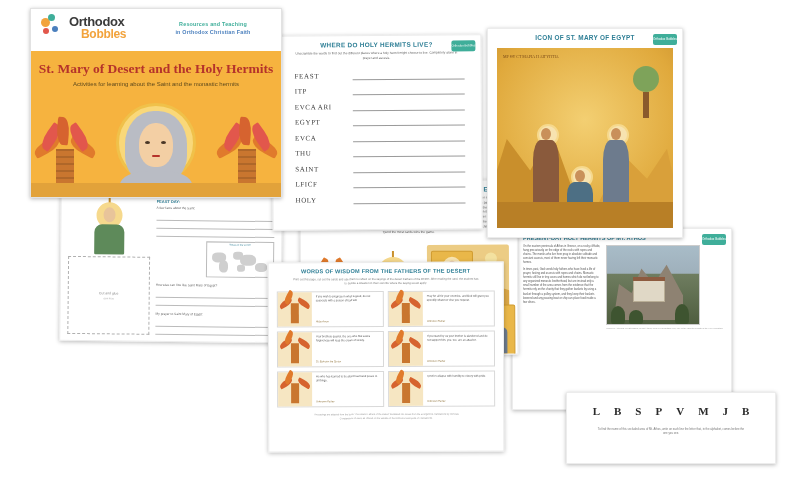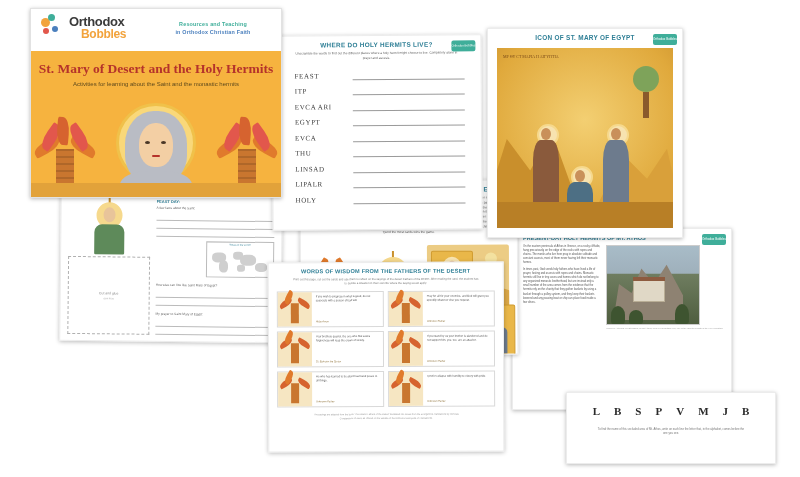--- a/index.html
+++ b/index.html
@@ -649,25 +649,25 @@
       </div>
       <div class="scramble-row">
         <div class="scramble-word">EVCA</div>
         <div class="scramble-line"></div>
       </div>
       <div class="scramble-row">
         <div class="scramble-word">THU</div>
         <div class="scramble-line"></div>
       </div>
       <div class="scramble-row">
-        <div class="scramble-word">LINSAD</div>
+        <div class="scramble-word">SAINT</div>
         <div class="scramble-line"></div>
       </div>
       <div class="scramble-row">
-        <div class="scramble-word">LIPALR</div>
+        <div class="scramble-word">LFICF</div>
         <div class="scramble-line"></div>
       </div>
       <div class="scramble-row">
         <div class="scramble-word">HOLY</div>
         <div class="scramble-line"></div>
       </div>
     </div>
   </div>
 
   <div class="sheet" id="sheet-feast">

